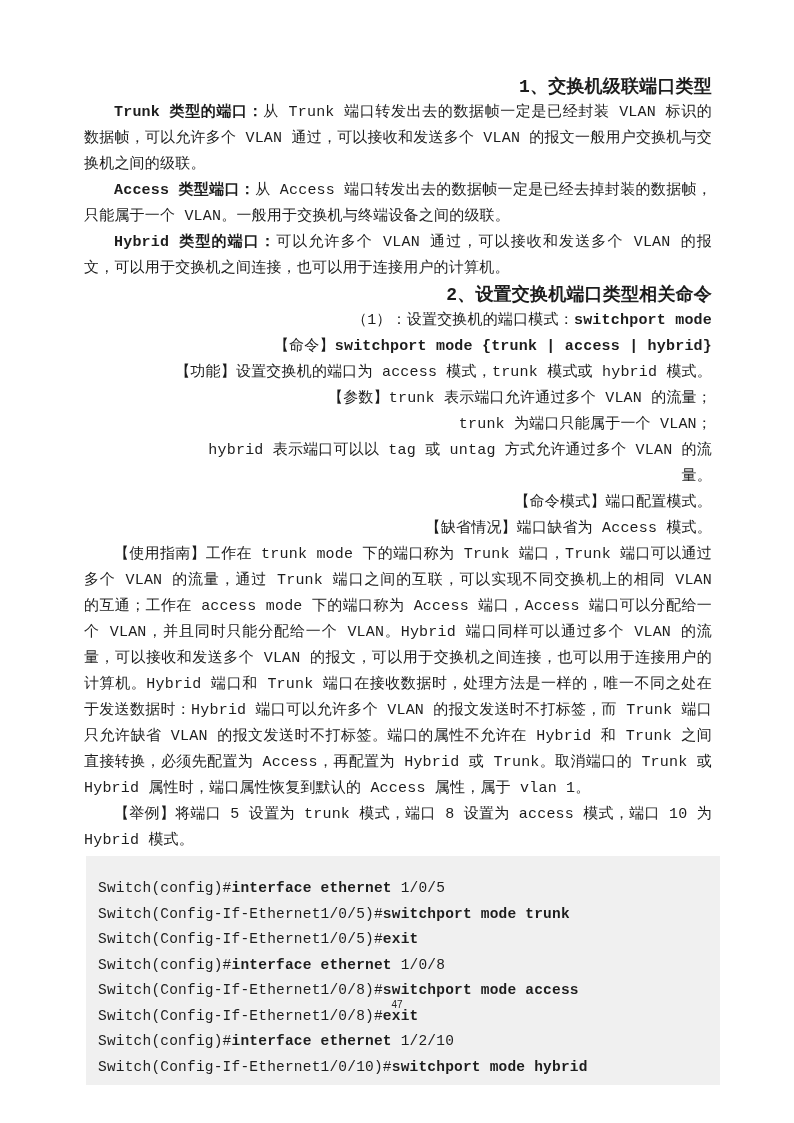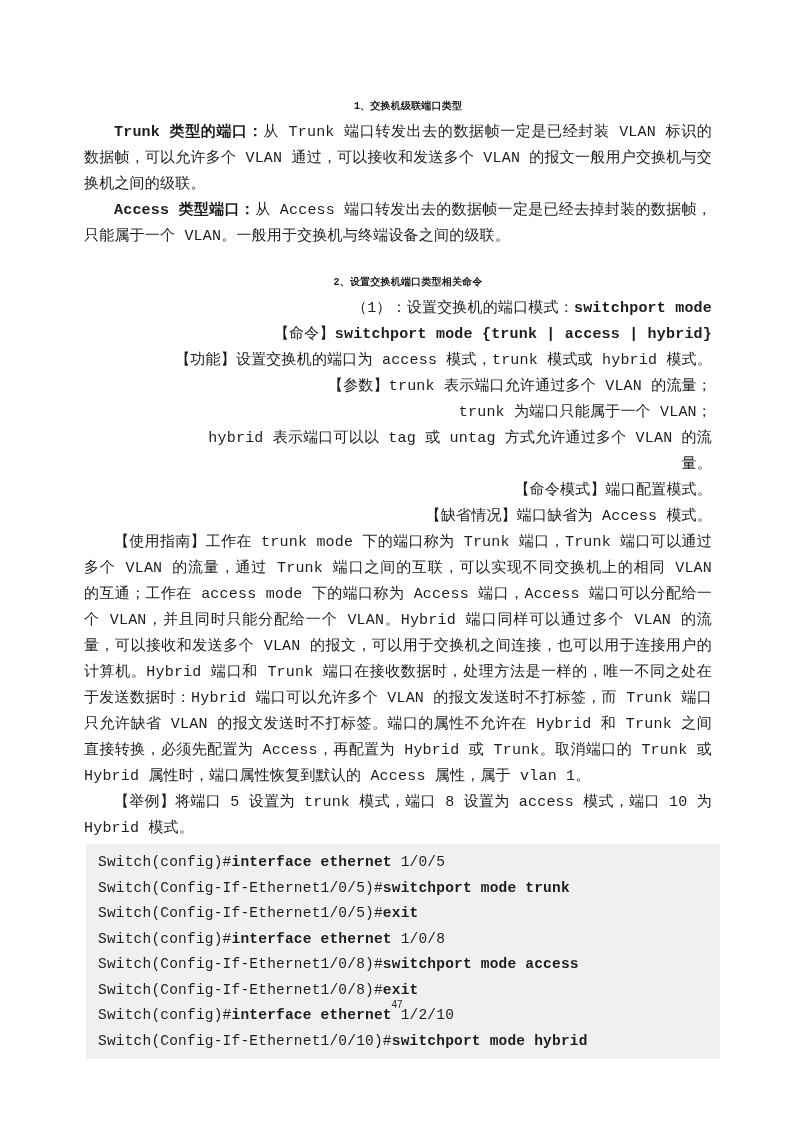--- a/index.html
+++ b/index.html
@@ -24,31 +24,30 @@
     font-size: 15px;
     line-height: 26px;
     color: #1d1d1d;
     text-align: justify;
     letter-spacing: 0.2px;
   }
   .blk { min-height: 26px; }
   .heading {
     font-weight: bold;
     text-indent: 2em;
-    font-size: 10px;
-    text-align: center;
-    margin-top: 20px;
+    font-size: 18px;
+    text-align: right;
   }
   .para { text-indent: 2em; }
   .line { text-align: right; }
   .indent-deep { padding-left: 109px; }
   .b { font-weight: bold; }
   .code-block {
     margin: 2px -8px 0 2px;
-    padding: 6px 6px 5px 12px;
+    padding: 20px 6px 5px 12px;
     background: #f0f0f0;
     font-size: 14.5px;
     line-height: 25.5px;
     text-align: left;
   }
   .code-line { white-space: nowrap; }
   .page-number {
     position: absolute;
     top: 998px;
     left: 0;
@@ -61,20 +60,21 @@
   }
 </style>
 </head>
 <body>
 
 <div class="page">
   <div class="content" style="color: rgb(29, 29, 29);">
       <div class="blk heading"><span class="b">1、交换机级联端口类型</span></div>
       <div class="blk para"><span class="b">Trunk 类型的端口：</span><span>从 Trunk 端口转发出去的数据帧一定是已经封装 VLAN 标识的数据帧，可以允许多个 VLAN 通过，可以接收和发送多个 VLAN 的报文一般用户交换机与交换机之间的级联。</span></div>
       <div class="blk para"><span class="b">Access 类型端口：</span><span>从 Access 端口转发出去的数据帧一定是已经去掉封装的数据帧，只能属于一个 VLAN。一般用于交换机与终端设备之间的级联。</span></div>
+      <div class="blk para"><span class="b">Hybrid 类型的端口：</span><span>可以允许多个 VLAN 通过，可以接收和发送多个 VLAN 的报文，可以用于交换机之间连接，也可以用于连接用户的计算机。</span></div>
       <div class="blk heading"><span class="b">2、设置交换机端口类型相关命令</span></div>
       <div class="blk line"><span>（1）：设置交换机的端口模式：</span><span class="b">switchport mode</span></div>
       <div class="blk line"><span>【命令】</span><span class="b">switchport mode {trunk | access | hybrid}</span></div>
       <div class="blk line"><span>【功能】设置交换机的端口为 access 模式，trunk 模式或 hybrid 模式。</span></div>
       <div class="blk line"><span>【参数】trunk 表示端口允许通过多个 VLAN 的流量；</span></div>
       <div class="blk line indent-deep"><span>trunk 为端口只能属于一个 VLAN；</span></div>
       <div class="blk line indent-deep"><span>hybrid 表示端口可以以 tag 或 untag 方式允许通过多个 VLAN 的流量。</span></div>
       <div class="blk line"><span>【命令模式】端口配置模式。</span></div>
       <div class="blk line"><span>【缺省情况】端口缺省为 Access 模式。</span></div>
       <div class="blk para"><span>【使用指南】工作在 trunk mode 下的端口称为 Trunk 端口，Trunk 端口可以通过多个 VLAN 的流量，通过 Trunk 端口之间的互联，可以实现不同交换机上的相同 VLAN 的互通；工作在 access mode 下的端口称为 Access 端口，Access 端口可以分配给一个 VLAN，并且同时只能分配给一个 VLAN。Hybrid 端口同样可以通过多个 VLAN 的流量，可以接收和发送多个 VLAN 的报文，可以用于交换机之间连接，也可以用于连接用户的计算机。Hybrid 端口和 Trunk 端口在接收数据时，处理方法是一样的，唯一不同之处在于发送数据时：Hybrid 端口可以允许多个 VLAN 的报文发送时不打标签，而 Trunk 端口只允许缺省 VLAN 的报文发送时不打标签。端口的属性不允许在 Hybrid 和 Trunk 之间直接转换，必须先配置为 Access，再配置为 Hybrid 或 Trunk。取消端口的 Trunk 或 Hybrid 属性时，端口属性恢复到默认的 Access 属性，属于 vlan 1。</span></div>

